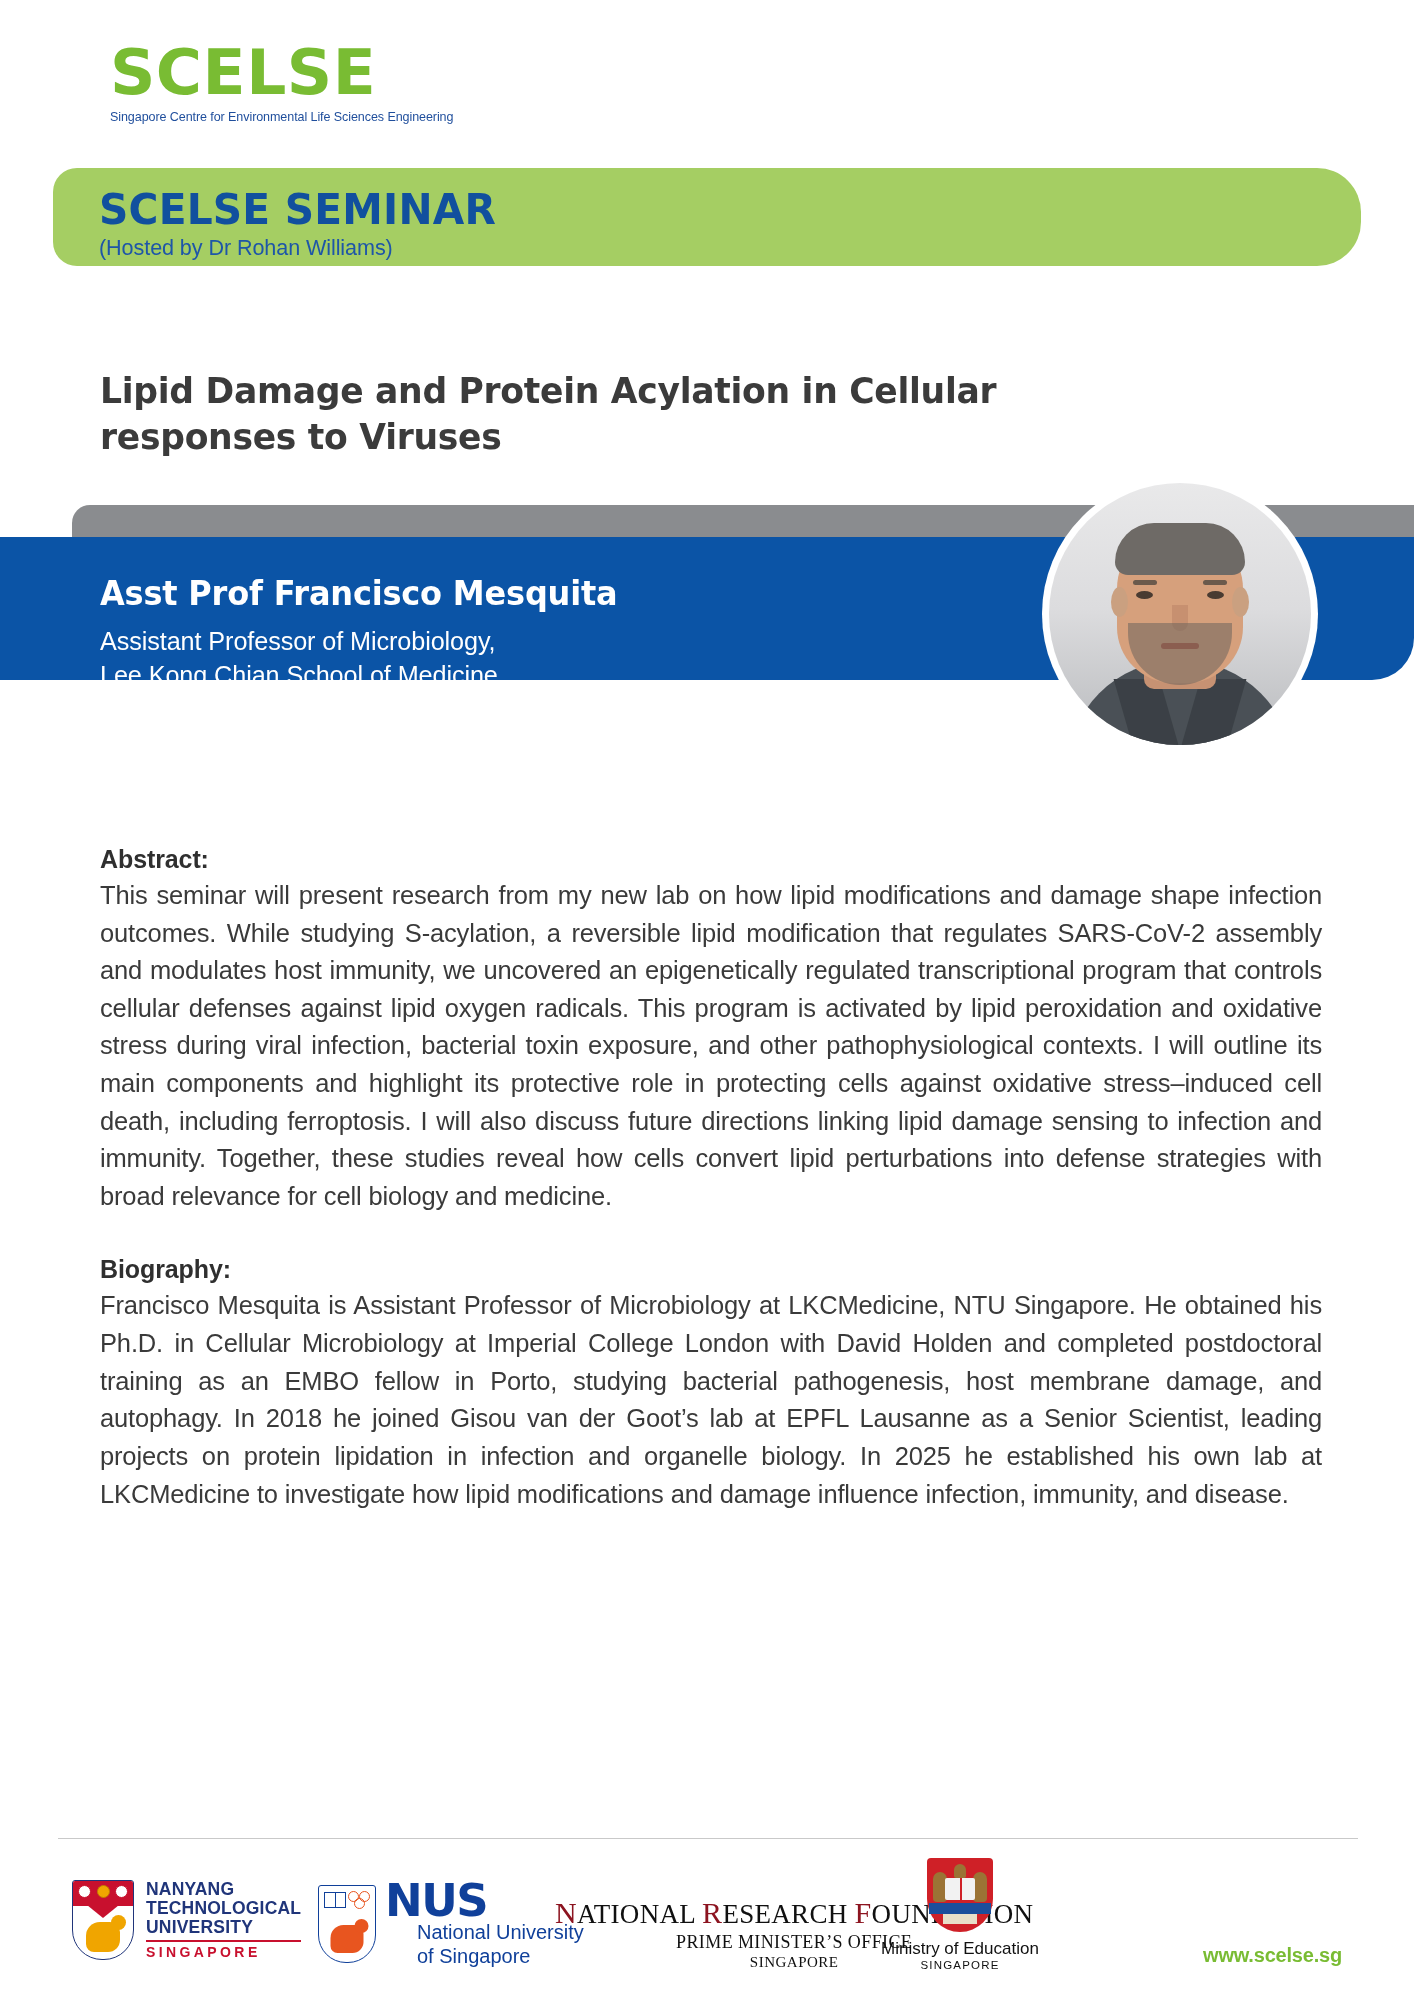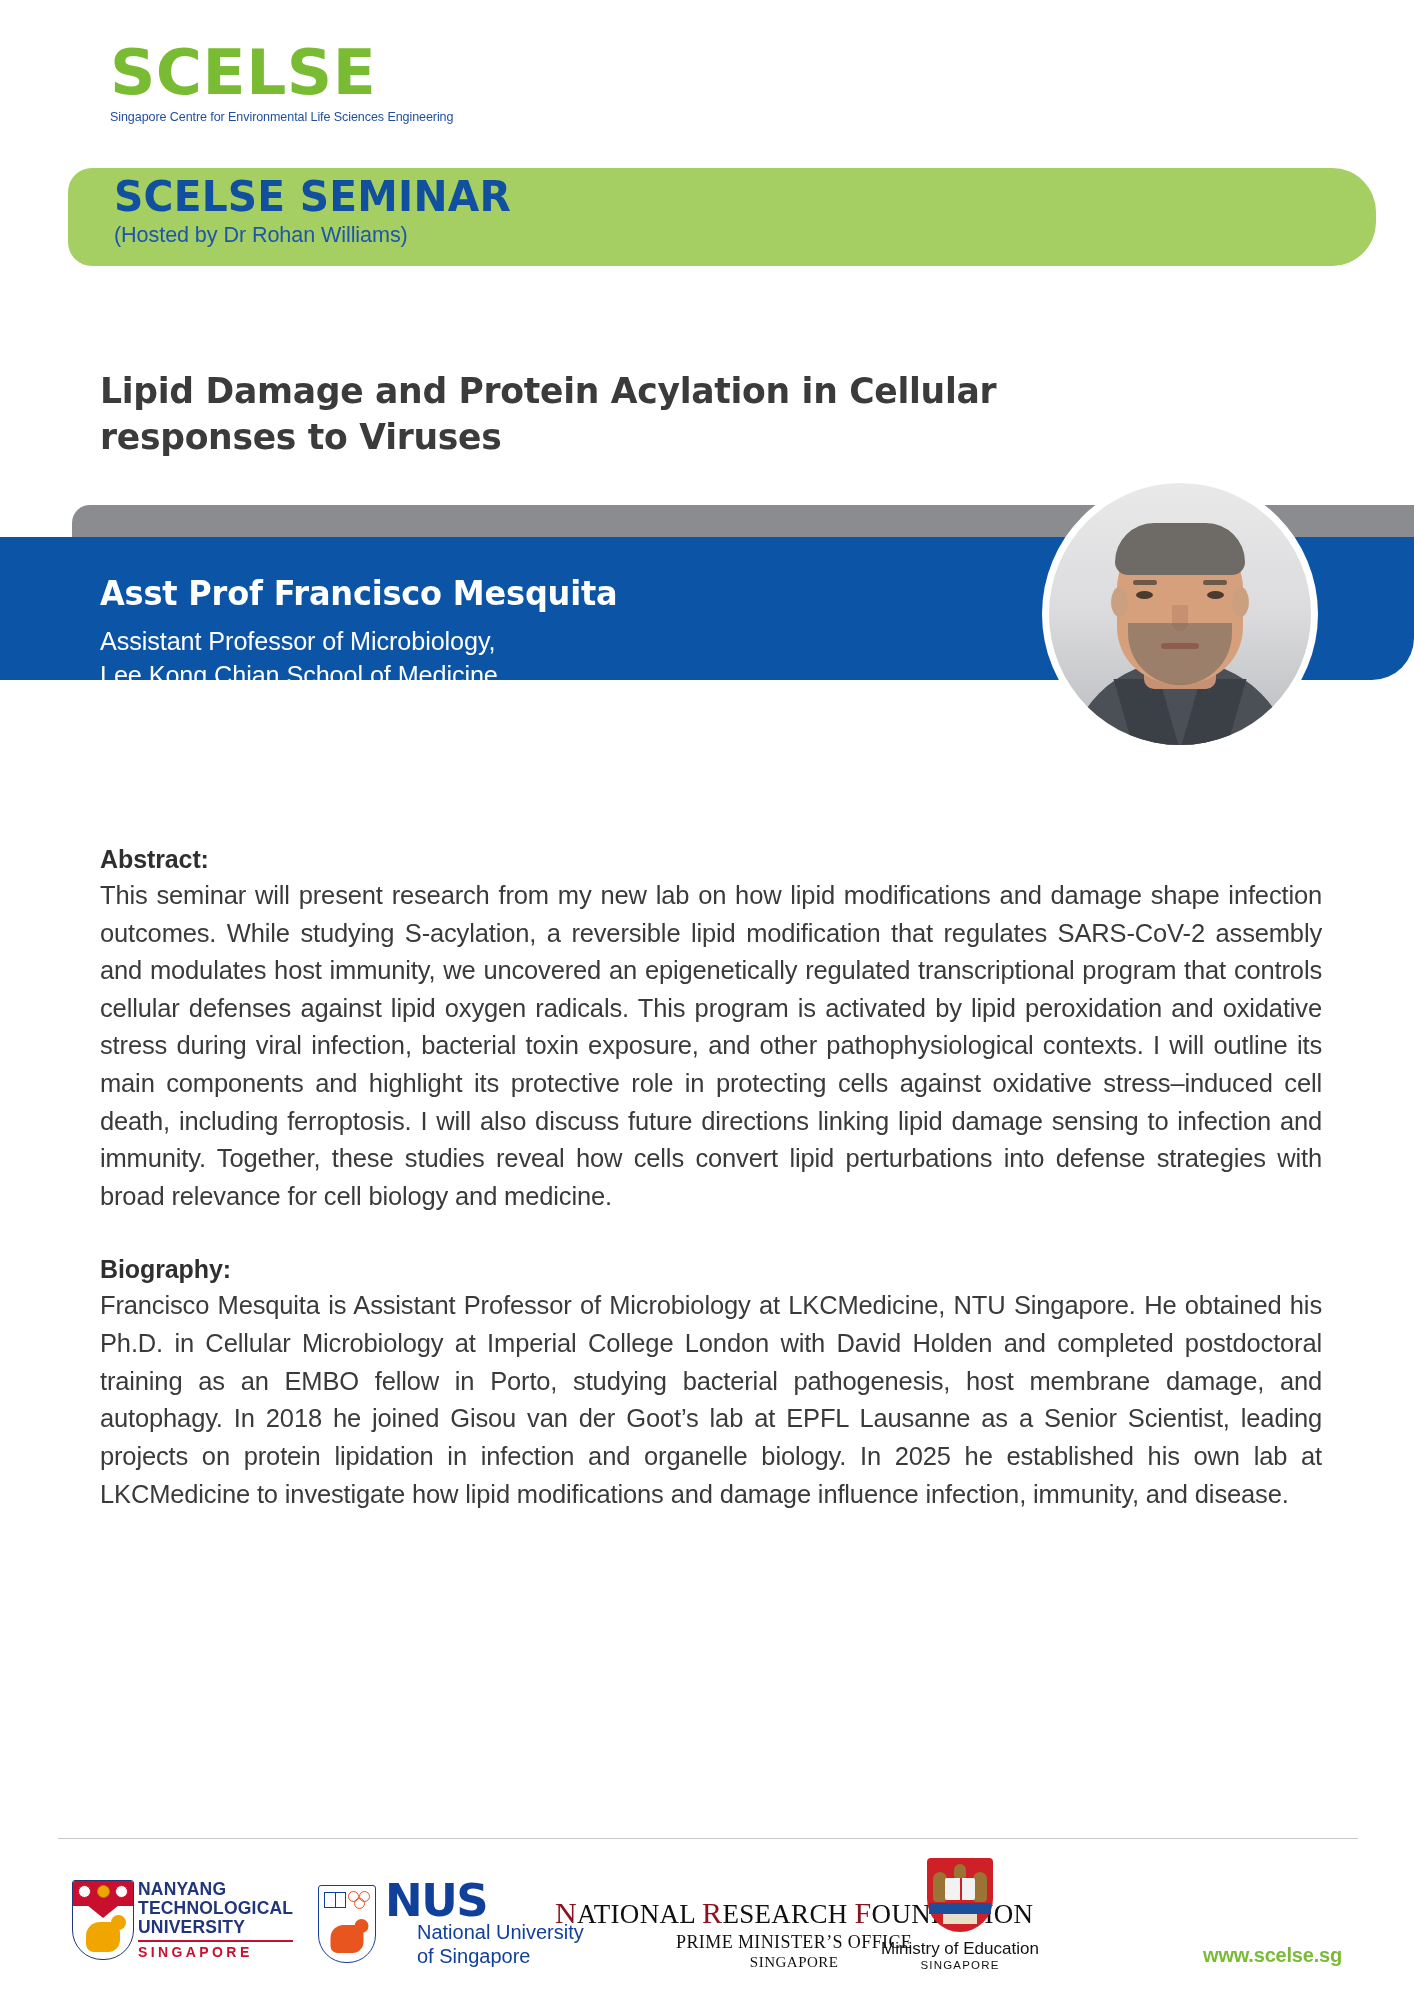--- a/index.html
+++ b/index.html
@@ -74,27 +74,27 @@
     white-space: nowrap;
     transform: scaleX(0.95);
     transform-origin: right center;
   }
   .venue-main { font-weight: bold; }
   .venue-code { font-weight: normal; font-size: 35px; }
 
   
   .seminar-banner {
     position: absolute;
-    left: 68px;
+    left: 53px;
     top: 168px;
     width: 1308px;
     height: 98px;
     background: #a5ce63;
     border-radius: 24px 44px 44px 24px;
-    padding: 5px 0 0 46px;
+    padding: 18px 0 0 46px;
   }
   .seminar-title {
     font-family: "DejaVu Sans", sans-serif;
     font-weight: bold;
     font-size: 42px;
     color: #11509e;
     letter-spacing: 0.2px;
     line-height: 1.12;
     transform: scaleX(0.97);
     transform-origin: left center;
@@ -336,21 +336,21 @@
   }
   .footer {
     position: absolute;
     left: 0;
     top: 1858px;
     width: 1414px;
     height: 142px;
   }
 
   
-  .ntu { position: absolute; left: 72px; top: 22px; display: flex; align-items: center; gap: 4px; }
+  .ntu { position: absolute; left: 72px; top: 22px; display: flex; align-items: center; gap: 12px; }
   .crest { position: relative; width: 62px; height: 80px; }
   .crest-shield {
     position: absolute; inset: 0;
     background: #ffffff;
     border: 1.6px solid #20357a;
     border-radius: 3px 3px 30px 30px;
     overflow: hidden;
   }
   .crest-top {
     position: absolute; top: 0; left: 0; right: 0; height: 25px;

